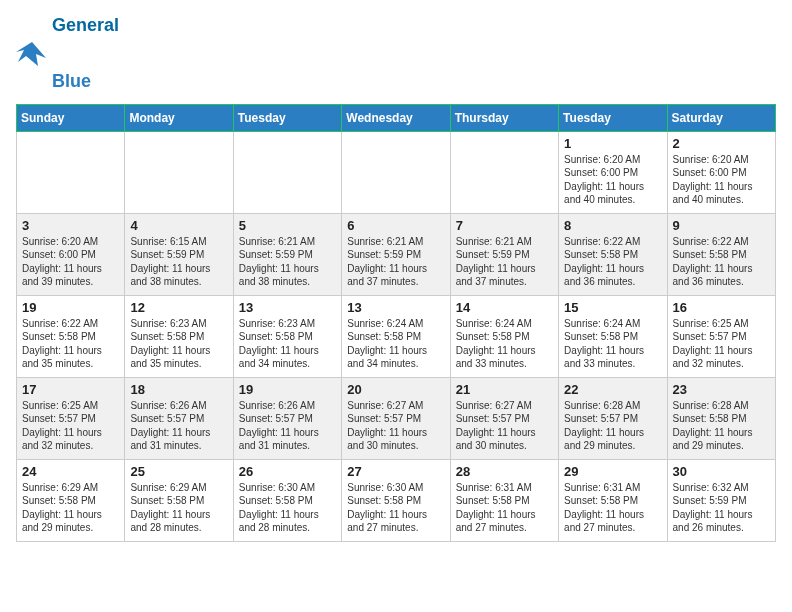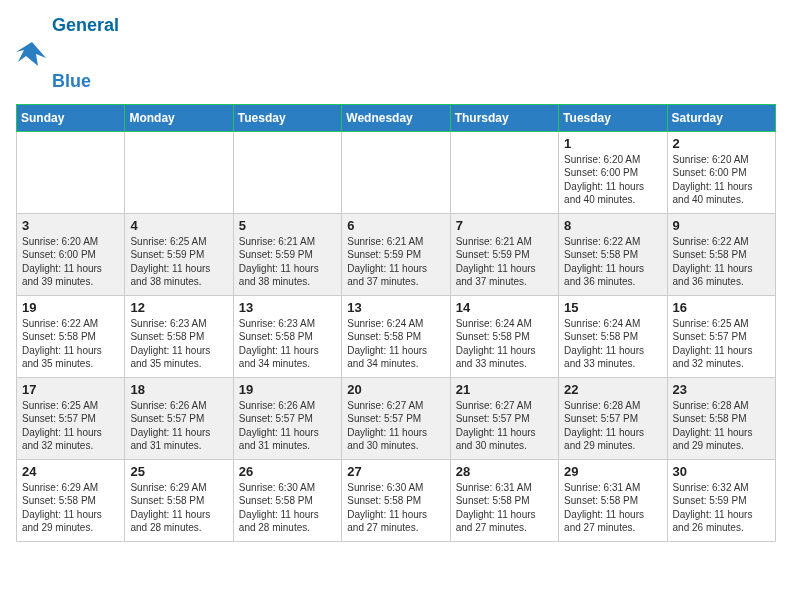--- a/index.html
+++ b/index.html
@@ -139,21 +139,21 @@
       </tr>
       <tr>
         <td>
           <span class="day-num">3</span>
           <div class="cell-info">Sunrise: 6:20 AM
 Sunset: 6:00 PM
 Daylight: 11 hours and 39 minutes.</div>
         </td>
         <td>
           <span class="day-num">4</span>
-          <div class="cell-info">Sunrise: 6:25 AM
+          <div class="cell-info">Sunrise: 6:15 AM
 Sunset: 5:59 PM
 Daylight: 11 hours and 38 minutes.</div>
         </td>
         <td>
           <span class="day-num">5</span>
           <div class="cell-info">Sunrise: 6:21 AM
 Sunset: 5:59 PM
 Daylight: 11 hours and 38 minutes.</div>
         </td>
         <td>

